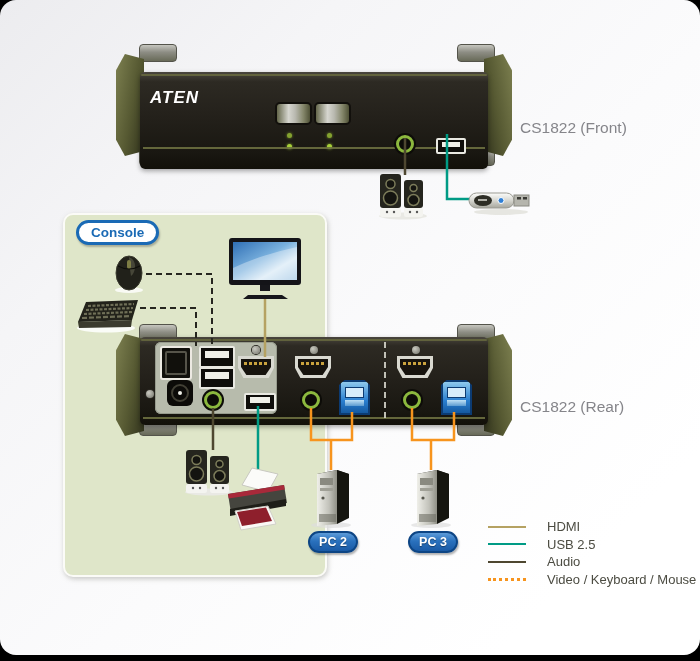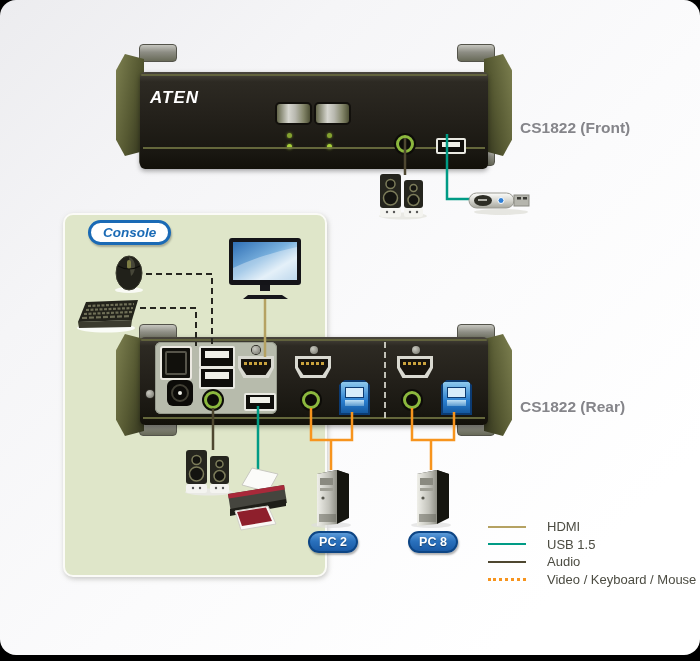--- a/index.html
+++ b/index.html
@@ -74,21 +74,21 @@
     background:linear-gradient(180deg,#bfe0f5,#5d9bd0);}
   .dc-jack{position:absolute;background:#0c0b08;border-radius:6px;}
   .dc-jack::before{content:'';position:absolute;inset:4px;border-radius:50%;border:2px solid #413f34;}
   .dc-jack::after{content:'';position:absolute;left:50%;top:50%;width:4px;height:4px;margin:-2px;
     border-radius:50%;background:#efefe8;}
   .screw{position:absolute;width:8px;height:8px;border-radius:50%;
     background:radial-gradient(circle at 35% 35%,#c9c9c0,#73736a);box-shadow:0 0 0 1px #2a2822;}
   .divider{position:absolute;border-left:2px dashed #ddddd3;opacity:.85;}
 
   
-  .dev-label{position:absolute;color:var(--label_gray,#85858a);font-size:15.5px;font-weight:700;}
+  .dev-label{position:absolute;color:var(--label_gray,#85858a);font-size:15.5px;font-weight:400;}
   .badge-outline{position:absolute;background:#fff;border:3px solid var(--badge_blue,#1a6ab5);
     color:var(--badge_blue,#1a6ab5);font-weight:bold;font-size:13.5px;padding:2px 12px;
     border-radius:14px;box-shadow:1px 2px 2px rgba(0,0,0,.25);}
   .badge-solid{position:absolute;color:#fff;font-weight:bold;font-size:12.5px;padding:2px 0;
     width:46px;text-align:center;border-radius:12px;border:2px solid #0d4584;
     background:linear-gradient(180deg,#5d9bd8 0%,#2a71bd 45%,#1a5aa5 100%);
     box-shadow:1px 2px 2px rgba(0,0,0,.3);text-shadow:0 1px 1px rgba(0,0,0,.4);}
 
   
   .legend{position:absolute;left:488px;top:518px;}
@@ -291,32 +291,32 @@
     <ellipse cx="24" cy="57" rx="20" ry="3" fill="#ddd" opacity=".7"></ellipse>
     <polygon points="10,6 30,2 42,6 22,10" fill="#2b2b22"></polygon>
     <polygon points="30,2 42,6 42,50 30,56" fill="#15150f"></polygon>
     <polygon points="10,6 30,2 30,56 10,58" fill="url(#pcg)"></polygon>
     <rect x="13" y="10" width="13" height="7" fill="#8a8a80"></rect>
     <rect x="13" y="20" width="13" height="3" fill="#a0a096"></rect>
     <circle cx="16" cy="30" r="1.6" fill="#55554c"></circle>
     <rect x="12" y="46" width="17" height="8" fill="#6e6e64" opacity=".6"></rect>
   </svg>
 
-  <div class="badge-outline" style="left:88px;top:220px;font-style:italic;">Console</div>
+  <div class="badge-outline" style="left:76px;top:220px;">Console</div>
   <div class="badge-solid" style="left:308px;top:531px;">PC 2</div>
-  <div class="badge-solid" style="left:408px;top:531px;">PC 8</div>
+  <div class="badge-solid" style="left:408px;top:531px;">PC 3</div>
 
   <div class="legend">
     <div class="legend-row">
       <div class="legend-swatch" style="border-top: 2.5px solid rgb(181, 162, 98);"></div>
       <div class="legend-label">HDMI</div>
     </div>
     <div class="legend-row">
       <div class="legend-swatch" style="border-top: 2.5px solid rgb(0, 155, 133);"></div>
-      <div class="legend-label">USB 1.5</div>
+      <div class="legend-label">USB 2.5</div>
     </div>
     <div class="legend-row">
       <div class="legend-swatch" style="border-top: 2.5px solid rgb(78, 71, 48);"></div>
       <div class="legend-label">Audio</div>
     </div>
     <div class="legend-row">
       <div class="legend-swatch" style="border-top: 3px dotted rgb(247, 148, 29);"></div>
       <div class="legend-label">Video / Keyboard / Mouse</div>
     </div>
   </div>

